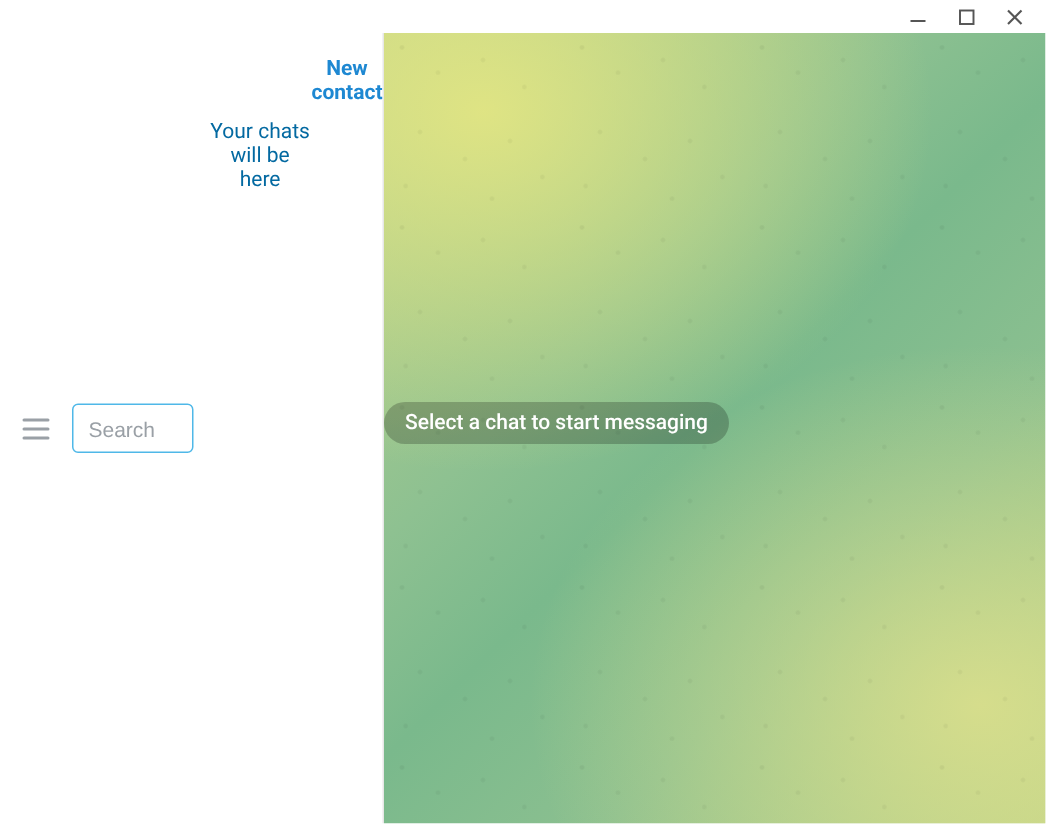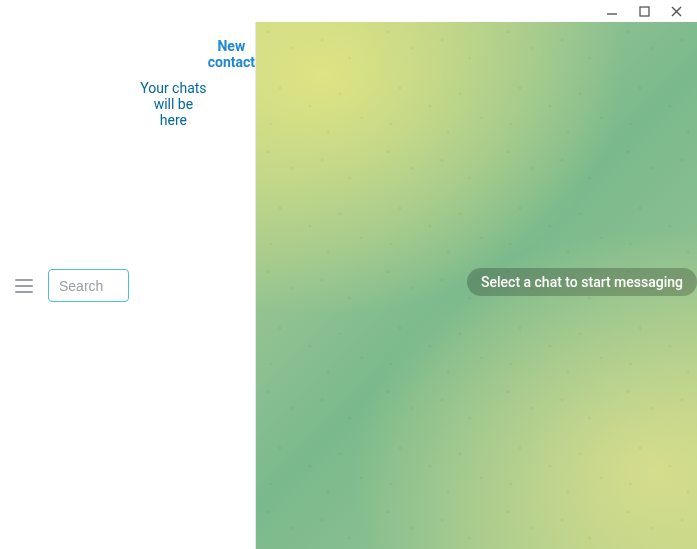--- a/index.html
+++ b/index.html
@@ -71,21 +71,21 @@
   }
   .chat-area {
     flex: 1;
     position: relative;
     background:
       radial-gradient(ellipse 500px 400px at 15% 10%, rgba(232, 232, 130, 0.85) 0%, rgba(232, 232, 130, 0) 60%),
       radial-gradient(ellipse 500px 400px at 90% 85%, rgba(226, 226, 140, 0.8) 0%, rgba(226, 226, 140, 0) 60%),
       linear-gradient(135deg, #b9d18b 0%, #8ec191 35%, #7ab98c 50%, #8cc090 70%, #b3cf89 100%);
     display: flex;
     align-items: center;
-    justify-content: flex-end;
+    justify-content: flex-start;
     overflow: hidden;
   }
   .doodle-layer {
     position: absolute;
     inset: 0;
     background-image:
       radial-gradient(circle 1.2px at 10% 8%, rgba(0,0,0,0.07) 1px, transparent 2px),
       radial-gradient(circle 1px at 30% 22%, rgba(0,0,0,0.06) 1px, transparent 2px),
       radial-gradient(circle 1.5px at 55% 15%, rgba(0,0,0,0.06) 1px, transparent 2px),
       radial-gradient(circle 1px at 78% 30%, rgba(0,0,0,0.06) 1px, transparent 2px),

